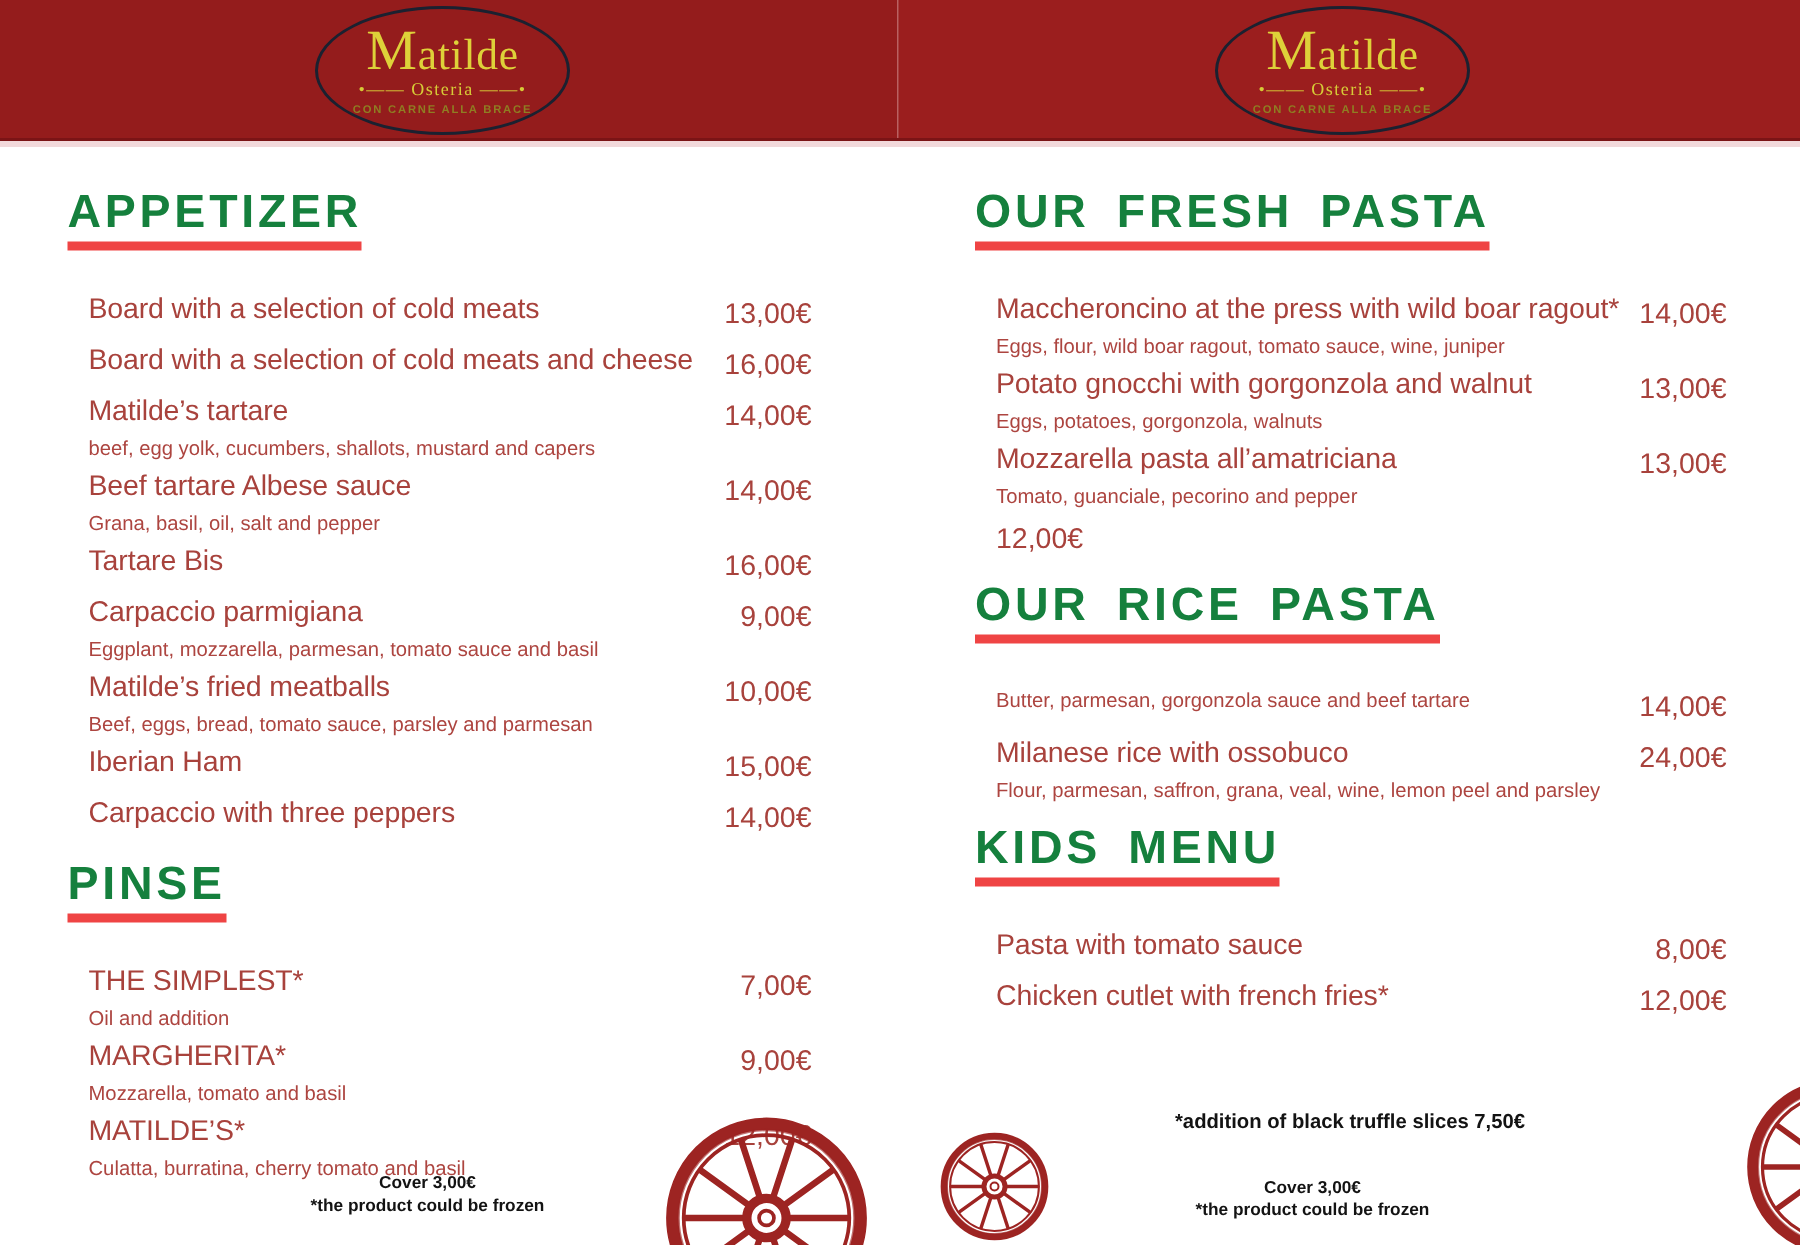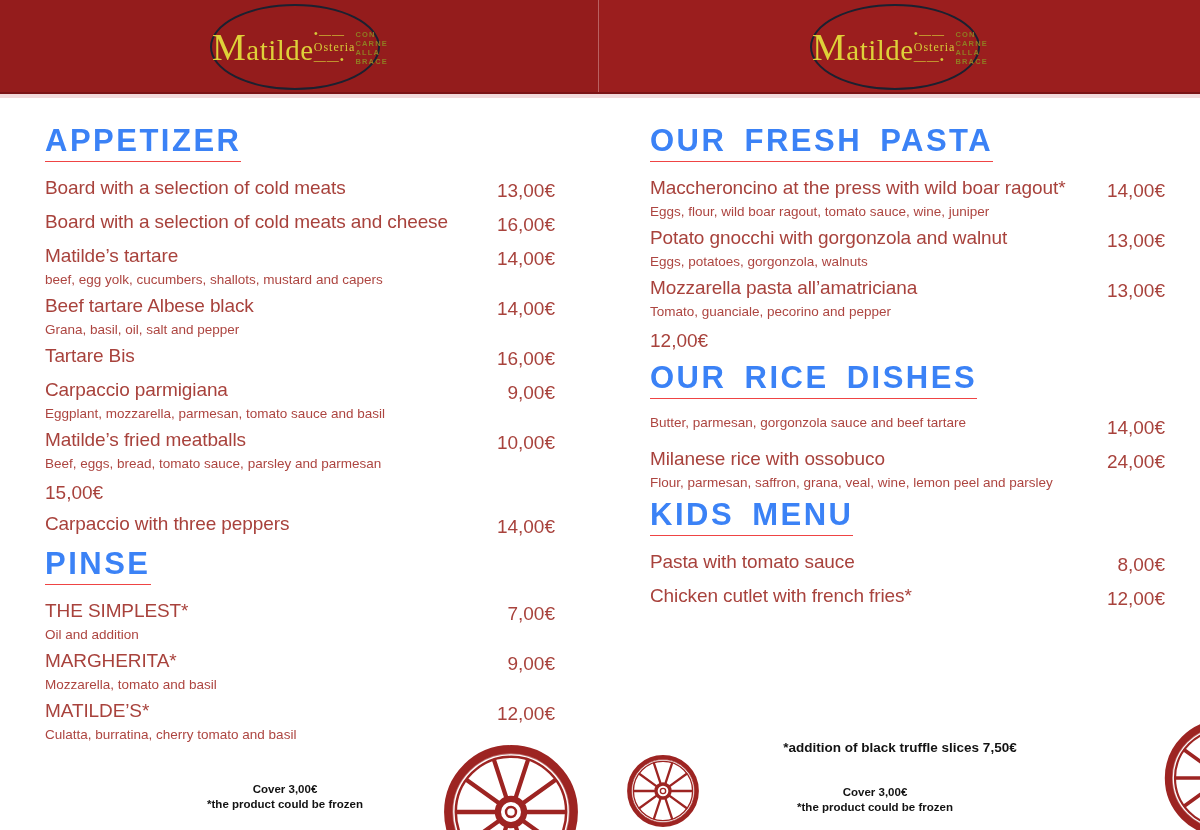--- a/index.html
+++ b/index.html
@@ -15,21 +15,21 @@
   }
   .band-pink{
     position:absolute;left:0;top:94px;width:1200px;height:4px;background:#f2d9db;
   }
   .band-divider{
     position:absolute;left:598px;top:0;width:1px;height:92px;background:rgba(255,225,225,.35);
   }
   .logo{
     position:absolute;top:4px;width:170px;height:86px;
     border:2.5px solid #1b2130;border-radius:50%;
-    display:flex;flex-direction:row;align-items:center;
+    display:flex;flex-direction:column;align-items:center;justify-content:center;
     box-sizing:border-box;
   }
   .logo-left{left:210px;}
   .logo-right{left:810px;}
   .logo-name{
     font-family:"Liberation Serif",serif;font-size:29px;line-height:30px;
     color:#ded139;letter-spacing:.5px;margin-top:2px;
   }
   .logo-name::first-letter{font-size:38px;}
   .logo-osteria{
@@ -43,26 +43,26 @@
   
   .page{position:absolute;top:125px;}
   .page-left{left:45px;width:510px;}
   .page-right{left:650px;width:515px;}
   .section{margin:0;}
   .section + .section{margin-top:8px;}
   .p0-s1{margin-top:10px;}
   .p1-s2{margin-top:30px;}
   .section-title{
     display:inline-block;
-    font-size:31px;line-height:31px;font-weight:bold;color:#3b82f6;
+    font-size:31px;line-height:31px;font-weight:bold;color:#15803d;
     letter-spacing:2.5px;word-spacing:7px;
-    padding-bottom:5px;border-bottom:1px solid #ef4444;
+    padding-bottom:5px;border-bottom:6px solid #ef4444;
     margin-bottom:13px;
   }
-  .items{margin:0;}
+  .items{margin:14px;}
   .item{
     display:flex;align-items:flex-start;justify-content:space-between;
     margin-bottom:5px;
   }
   .item-text{flex:1 1 auto;min-width:0;padding-right:10px;}
   .item-name{
     font-size:19px;line-height:26px;color:#a8423c;letter-spacing:-0.1px;
   }
   .item-desc{
     font-size:13.5px;line-height:17px;color:#ad4540;margin-top:2px;
@@ -137,21 +137,21 @@
   <div class="item">
     <div class="item-text">
       <div class="item-name">Matilde’s tartare</div>
       <div class="item-desc">beef, egg yolk, cucumbers, shallots, mustard and capers</div>
     </div>
     <div class="item-price">14,00€</div>
   </div>
 
   <div class="item">
     <div class="item-text">
-      <div class="item-name">Beef tartare Albese black</div>
+      <div class="item-name">Beef tartare Albese sauce</div>
       <div class="item-desc">Grana, basil, oil, salt and pepper</div>
     </div>
     <div class="item-price">14,00€</div>
   </div>
 
   <div class="item">
     <div class="item-text">
       <div class="item-name">Tartare Bis</div>
 
     </div>
@@ -168,20 +168,24 @@
 
   <div class="item">
     <div class="item-text">
       <div class="item-name">Matilde’s fried meatballs</div>
       <div class="item-desc">Beef, eggs, bread, tomato sauce, parsley and parmesan</div>
     </div>
     <div class="item-price">10,00€</div>
   </div>
 
   <div class="item">
+    <div class="item-text">
+      <div class="item-name">Iberian Ham</div>
+
+    </div>
     <div class="item-price">15,00€</div>
   </div>
 
   <div class="item">
     <div class="item-text">
       <div class="item-name">Carpaccio with three peppers</div>
 
     </div>
     <div class="item-price">14,00€</div>
   </div>
@@ -248,21 +252,21 @@
     <div class="item-price">13,00€</div>
   </div>
 
   <div class="item">
     <div class="item-price">12,00€</div>
   </div>
 </div>
   </div>
 
   <div class="section p1-s1">
-    <div class="section-title">OUR RICE DISHES</div>
+    <div class="section-title">OUR RICE PASTA</div>
     <div class="items">
   <div class="item">
     <div class="item-text">
       <div class="item-desc">Butter, parmesan, gorgonzola sauce and beef tartare</div>
     </div>
     <div class="item-price">14,00€</div>
   </div>
 
   <div class="item">
     <div class="item-text">

